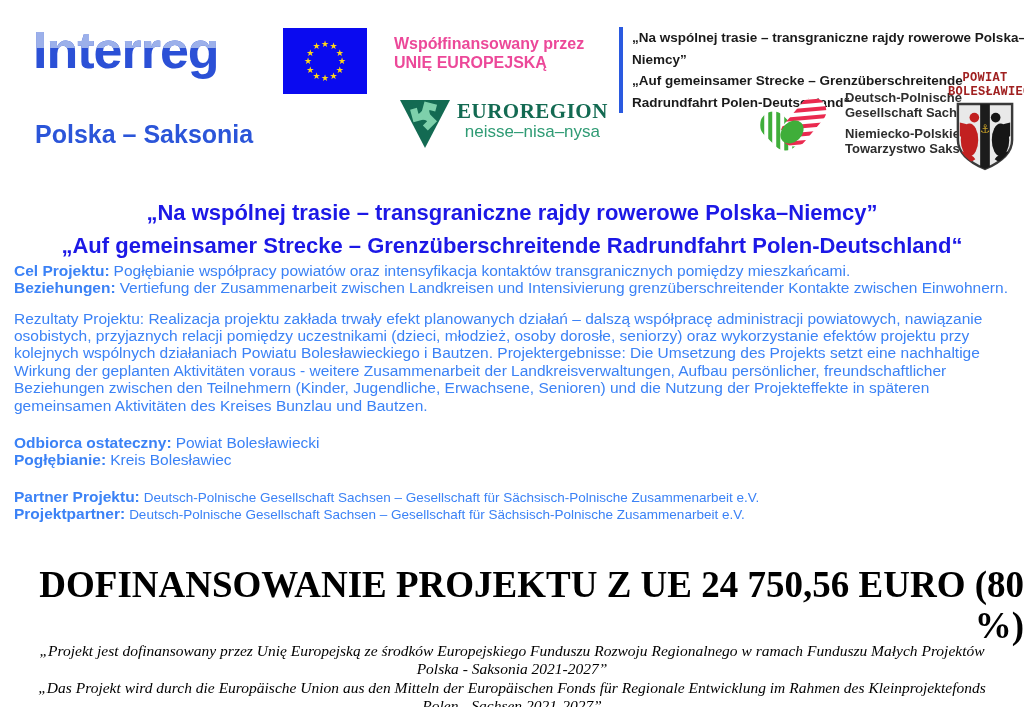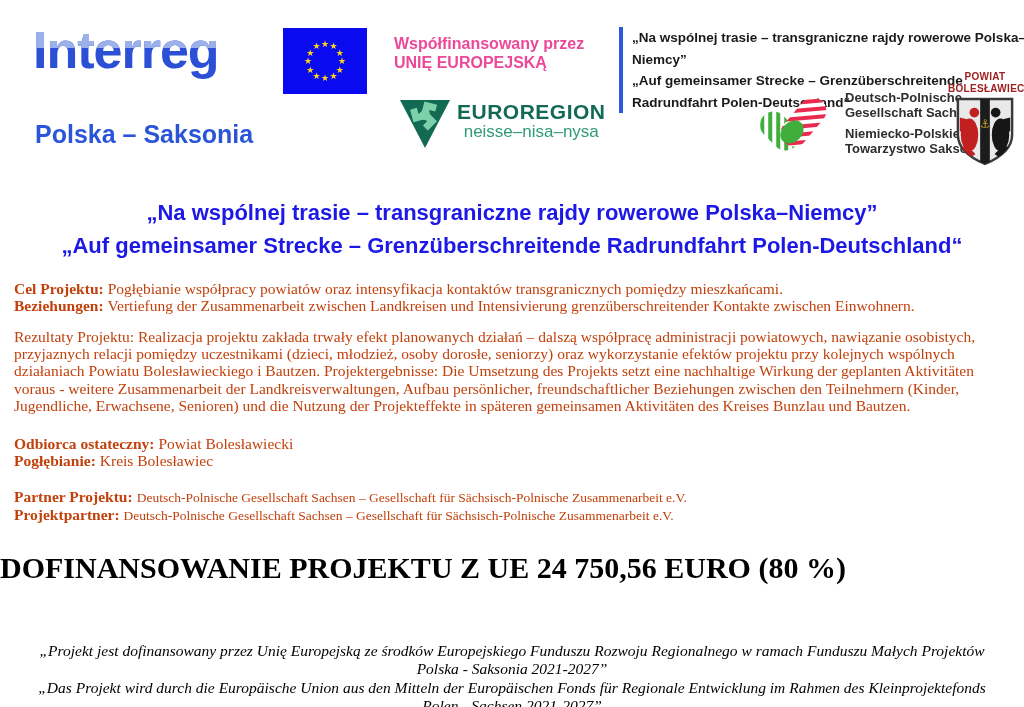--- a/index.html
+++ b/index.html
@@ -16,54 +16,54 @@
   .interreg-program{position:absolute;left:35px;top:120px;
       font-size:25px;font-weight:700;color:#2b55d9;white-space:nowrap;}
 
   .eu-flag{position:absolute;left:283px;top:28px;}
 
   .eu-funding{position:absolute;left:394px;top:34px;
       font-size:16px;font-weight:700;color:#ec4899;line-height:1.2;white-space:nowrap;}
 
   .euroregion{position:absolute;left:399px;top:99px;display:flex;align-items:flex-start;}
   .euroregion-text{margin-left:6px;margin-top:2px;line-height:1.02;}
-  .euroregion-name{font-size:21px;font-weight:700;color:#136a52;letter-spacing:0.5px;}
+  .euroregion-name{font-size:21px;font-weight:700;color:#136a52;letter-spacing:0.5px;font-family:Liberation Serif, serif;}
   .euroregion-sub{font-size:17px;color:#2f9b74;margin-top:1px;text-align:center;}
 
   .project-quote{position:absolute;left:619px;top:27px;width:402px;
       border-left:4px solid #2a5ae0;padding-left:9px;
       font-size:13.5px;font-weight:700;color:#1a1a1a;line-height:1.6;}
 
   .dpg{position:absolute;left:752px;top:86px;}
   .dpg-text{position:absolute;left:845px;top:91px;font-size:13px;font-weight:600;
       color:#2e2e2e;line-height:1.12;}
   .dpg-text .grp{margin-bottom:7px;}
 
   .powiat{position:absolute;left:948px;top:71px;width:74px;text-align:center;}
-  .powiat-label{font-size:10px;font-weight:700;color:#a02020;line-height:1.2;
-      letter-spacing:0.3px;font-family:Liberation Sans, sans-serif;}
+  .powiat-label{font-size:12px;font-weight:700;color:#a02020;line-height:1.2;
+      letter-spacing:0.3px;font-family:Liberation Mono, monospace;}
   .powiat svg{margin-top:1px;}
 
   
   .main-title{position:absolute;left:0;right:0;top:196px;text-align:center;
       font-size:22px;font-weight:700;color:#1c18e6;line-height:1.5;}
 
   
-  .body-text{position:absolute;left:14px;right:12px;top:280px;
-      font-family:Liberation Serif, serif;font-size:15.5px;color:#c2410c;line-height:1.12;}
+  .body-text{position:absolute;left:14px;right:12px;top:262px;
+      font-family:Liberation Sans, sans-serif;font-size:15.5px;color:#3b82f6;line-height:1.12;}
   .body-text p{margin:0;}
   .body-text .lbl{font-weight:700;margin-right:4px;}
   .para-goal{margin-bottom:13px !important;}
   .para-results{margin-bottom:20px !important;}
   .para-recipient{margin-bottom:19px !important;}
   .small-val{font-size:13.5px;}
 
   
-  .funding{position:absolute;left:0;right:0;top:551px;text-align:left;
-      font-family:"Liberation Serif",serif;font-size:30px;font-weight:700;
+  .funding{position:absolute;left:0;right:0;top:565px;text-align:right;
+      font-family:"Liberation Serif",serif;font-size:37px;font-weight:700;
       color:#000;line-height:1.1;}
 
   
   .footer{position:absolute;left:0;right:0;top:642px;text-align:center;
       font-family:"Liberation Serif",serif;font-size:15.5px;color:#000;line-height:1.18;}
   .footer div{margin:0;font-style:italic;}
 </style>
 </head>
 <body>
 

